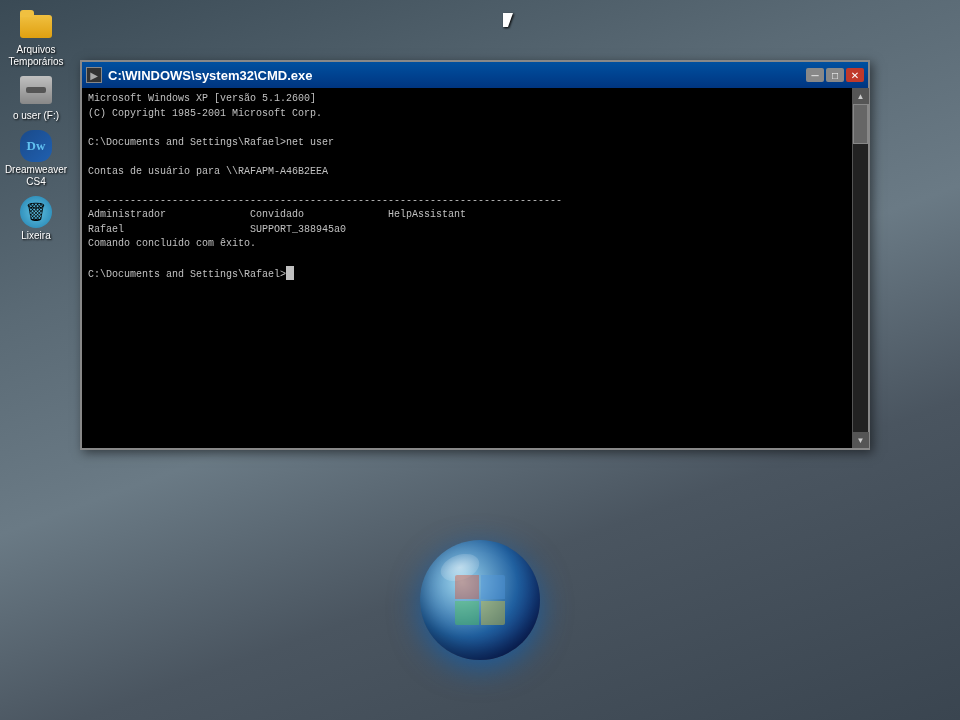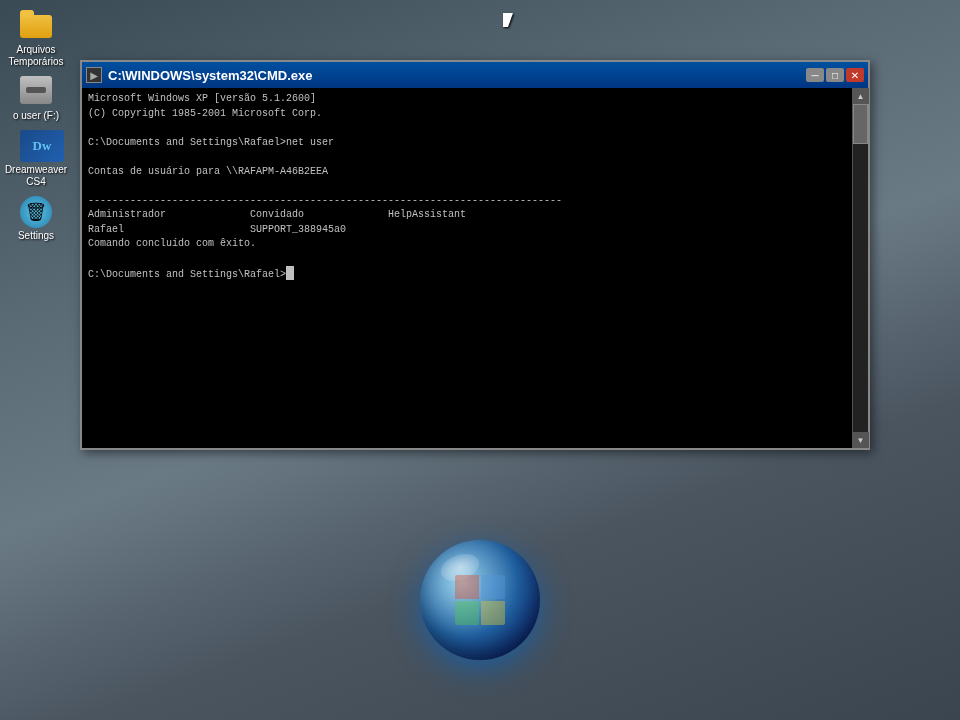--- a/index.html
+++ b/index.html
@@ -94,24 +94,24 @@
     .hdd-icon-img::after {
       content: '';
       width: 20px;
       height: 6px;
       background: #555;
       border-radius: 2px;
     }
 
     
     .dw-icon {
-      width: 44px;
+      width: 32px;
       height: 32px;
       background: linear-gradient(135deg, #1a4a8a 0%, #2060b0 100%);
-      border-radius: 3px;
+      border-radius: 13px;
       display: flex;
       align-items: center;
       justify-content: center;
       font-size: 13px;
       font-weight: bold;
       color: #60c0f0;
       font-family: serif;
     }
 
     
@@ -348,21 +348,21 @@
     <div class="icon-img">
       <div class="dw-icon">Dw</div>
     </div>
     <div class="icon-label">Dreamweaver<br>CS4</div>
   </div>
 
   <div class="desktop-icon">
     <div class="icon-img">
       <div class="globe-icon">🗑</div>
     </div>
-    <div class="icon-label">Settings</div>
+    <div class="icon-label">Lixeira</div>
   </div>
 
 </div>
 
 <div class="win-logo">
   <div class="win-sphere">
     <div class="win-flag">
       <div class="win-flag-q1"></div>
       <div class="win-flag-q2"></div>
       <div class="win-flag-q3"></div>

